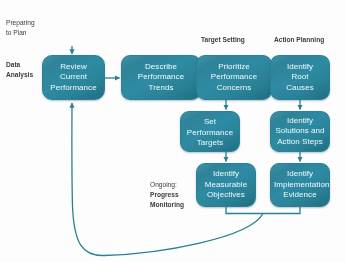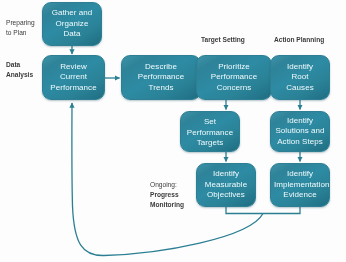--- a/index.html
+++ b/index.html
@@ -125,25 +125,22 @@
   <div class="caption bold" style="left:201px; top:35px;">Target Setting</div>
 
   <div class="caption bold" style="left:274px; top:35px;">Action Planning</div>
 
   <div class="caption-mixed" style="left:150px; top:180px;">
     <span class="thin">Ongoing:</span>
     <span class="thick">Progress</span>
     <span class="thick">Monitoring</span>
   </div>
 
-  <div class="node" style="left:42px; top:2px; width:60px; height:44px;">
-    <span class="label">Gather and<br>Organize<br>Data</span>
-  </div>
 
-  <div class="node" style="left:42px; top:55px; width:63px; height:45px;">
+  <div class="node" style="left:42px; top:55px; width:63px; height:45px;border-radius:10px;">
     <span class="label">Review<br>Current<br>Performance</span>
   </div>
 
   <div class="node" style="left:121px; top:55px; width:80px; height:45px;">
     <span class="label">Describe<br>Performance<br>Trends</span>
   </div>
 
   <div class="node" style="left:196px; top:55px; width:76px; height:45px;">
     <span class="label">Prioritize<br>Performance<br>Concerns</span>
   </div>

